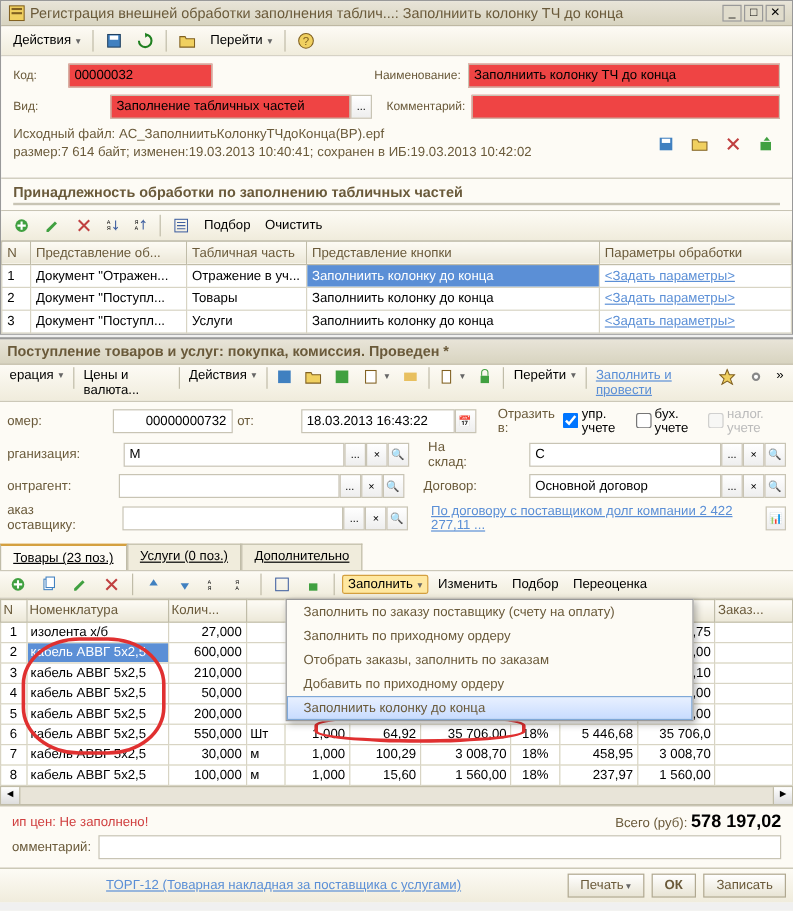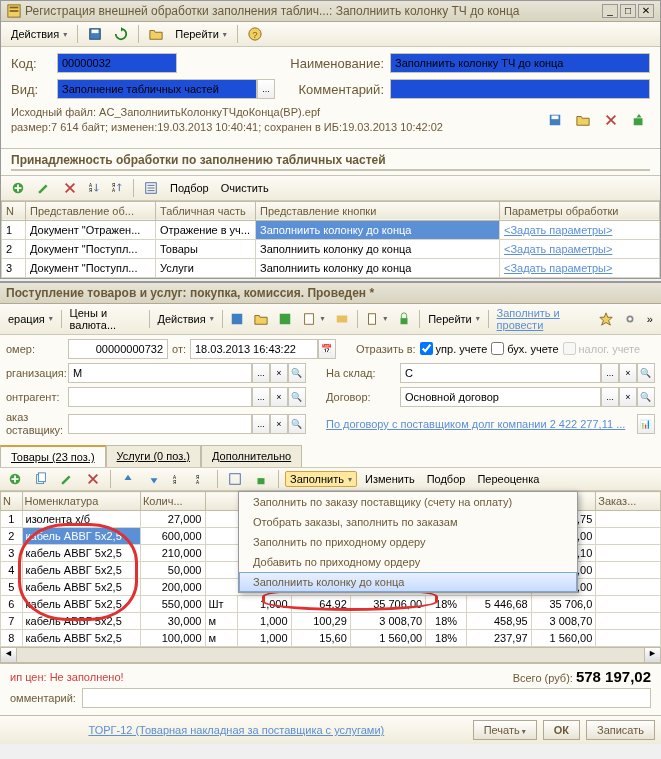--- a/index.html
+++ b/index.html
@@ -13,46 +13,46 @@
   .winbtns { display: flex; gap: 2px; }
   .winbtn { width: 16px; height: 14px; border: 1px solid #999; background: #e0dccc; text-align: center; line-height: 12px; font-size: 10px; cursor: pointer; }
   
   .toolbar { background: linear-gradient(#fdfbf5, #f0ecdc); padding: 3px 6px; display: flex; align-items: center; gap: 4px; border-bottom: 1px solid #ccc8b8; }
   .tbtn { display: inline-flex; align-items: center; gap: 2px; padding: 1px 4px; cursor: pointer; }
   .tsep { width: 1px; height: 18px; background: #c0bca8; margin: 0 2px; }
   .dd-arrow::after { content: "▾"; font-size: 8px; margin-left: 2px; color: #666; }
   
   .form-area { padding: 6px 10px; background: #fdfbf5; }
   .form-row { display: flex; align-items: center; margin-bottom: 6px; gap: 6px; }
-  .lbl { color: #6a5a3a; font-size: 13px; min-width: 40px; }
-  .input { border: 1px solid #c8c4b4; background: #1d4ed8; padding: 2px 4px; font-size: 11px; height: 20px; }
+  .lbl { color: #6a5a3a; font-size: 10px; min-width: 40px; }
+  .input { border: 1px solid #c8c4b4; background: #ef4444; padding: 2px 4px; font-size: 11px; height: 20px; }
   .info-text { color: #6a5a3a; font-size: 11px; line-height: 1.4; }
   
   .section-title { color: #6a5a3a; font-weight: bold; font-size: 12px; padding: 4px 10px; border-bottom: 1px solid #c8c4b4; border-top: 1px solid #c8c4b4; background: #fdfbf5; }
   .section-title::after { content: ""; display: block; height: 2px; background: #c8c4b4; margin-top: 2px; }
   
   .grid { width: 100%; border-collapse: collapse; font-size: 11px; }
   .grid th { background: linear-gradient(#fdfbf5, #ece8d8); border: 1px solid #c0bca8; padding: 3px 4px; text-align: left; color: #6a5a3a; font-weight: normal; position: relative; }
   .grid td { border: 1px solid #d8d4c4; padding: 3px 4px; background: #fff; }
   .grid .hl { background: #5b8fd6 !important; color: #fff; }
   .grid .link-cell { color: #5b8fd6; text-decoration: underline; cursor: pointer; }
   
   
   .window2 { border-top: 2px solid #999; background: #fdfbf5; margin-top: 2px; }
   .titlebar2 { background: linear-gradient(#e8e4d8, #d8d4c0); padding: 3px 6px; color: #6a5a3a; font-size: 12px; font-weight: bold; border-bottom: 1px solid #b0a890; }
   
-  .toolbar2 { background: linear-gradient(#fdfbf5, #f0ecdc); padding: 2px 4px; display: flex; align-items: center; gap: 2px; border-bottom: 1px solid #ccc8b8; flex-wrap: nowrap; overflow: hidden; }
+  .toolbar2 { background: linear-gradient(#fdfbf5, #f0ecdc); padding: 2px 4px; display: flex; align-items: flex-start; gap: 2px; border-bottom: 1px solid #ccc8b8; flex-wrap: nowrap; overflow: hidden; }
   .btn-link { color: #5b8fd6; text-decoration: underline; cursor: pointer; padding: 1px 4px; }
   
   .form2 { padding: 4px 6px; }
   .form2-row { display: flex; align-items: center; margin-bottom: 4px; gap: 4px; }
   .lbl2 { color: #6a5a3a; font-size: 11px; }
   .input2 { border: 1px solid #c8c4b4; background: #fff; padding: 2px 4px; font-size: 11px; height: 20px; }
   .input-btn { width: 18px; height: 20px; border: 1px solid #c8c4b4; background: linear-gradient(#fff,#eee); font-size: 9px; cursor: pointer; display: inline-flex; align-items: center; justify-content: center; }
-  .input-grp { display: inline-flex; }
+  .input-grp { display: inline-flex; margin-left: 35px; }
   .chk { display: inline-flex; align-items: center; gap: 3px; }
   .chk input { width: 13px; height: 13px; }
   
   .tabs { display: flex; }
   .tab { padding: 4px 10px; border: 1px solid #c0bca8; border-bottom: none; background: #f0ecdc; cursor: pointer; }
   .tab.active { background: #fdfbf5; border-top: 2px solid #d4a040; }
   .tab-underline { text-decoration: underline; }
   
   .item-toolbar { background: linear-gradient(#fdfbf5, #f0ecdc); padding: 2px 4px; display: flex; align-items: center; gap: 4px; border-bottom: 1px solid #ccc8b8; border-top: 1px solid #ccc8b8; }
   
@@ -476,22 +476,22 @@
         </span>
     <span class="tsep"></span>
     <span class="tbtn dd-arrow" style="background:#ffe8a0;border:1px solid #d4a040;border-radius:2px">Заполнить</span>
     <span class="tbtn">Изменить</span>
     <span class="tbtn">Подбор</span>
     <span class="tbtn">Переоценка</span>
   </div>
 
   <div class="drop-menu" style="left:238px; top:24px; width:340px">
     <div class="menu-item">Заполнить по заказу поставщику (счету на оплату)</div>
+    <div class="menu-item">Заполнить по приходному ордеру</div>
     <div class="menu-item">Отобрать заказы, заполнить по заказам</div>
-    <div class="menu-item">Заполнить по приходному ордеру</div>
     <div class="menu-item">Добавить по приходному ордеру</div>
     <div class="menu-item sel">Заполниить колонку до конца</div>
   </div>
   <div class="red-circle" style="left:262px; top:120px; width:176px; height:24px"></div>
 
   <table class="item-grid">
     <colgroup>
       <col style="width:20px">
           <col style="width:110px">
           <col style="width:60px">

